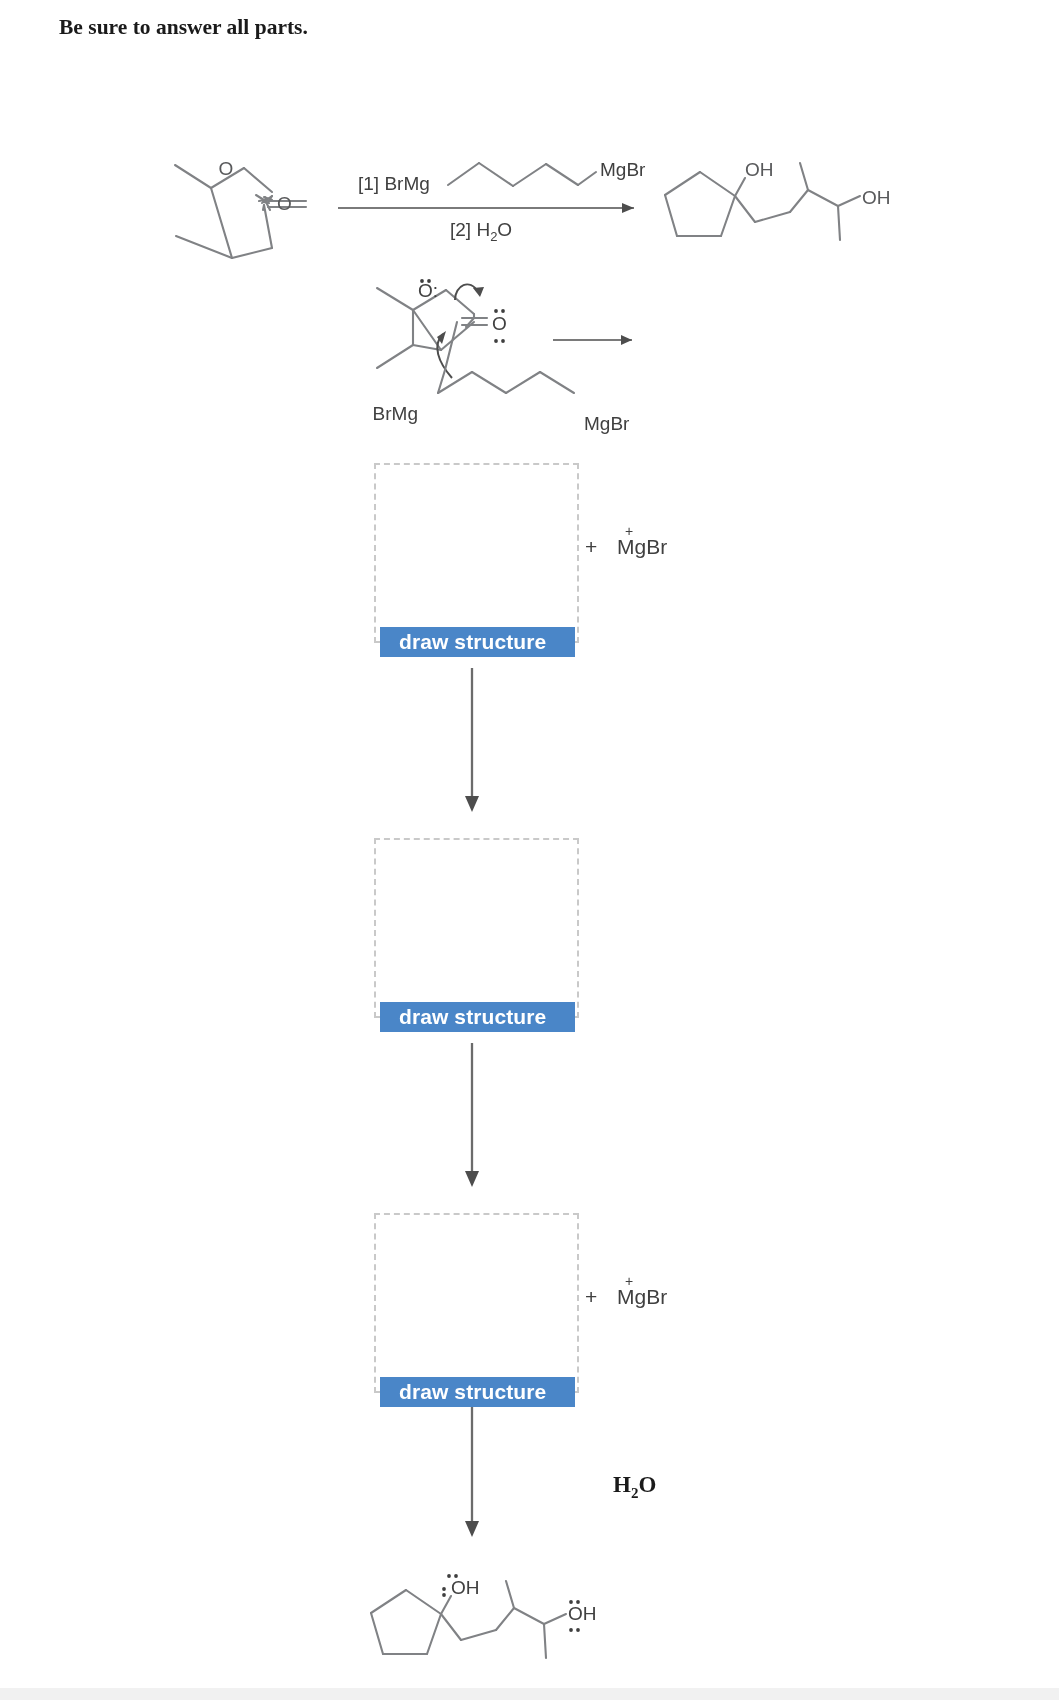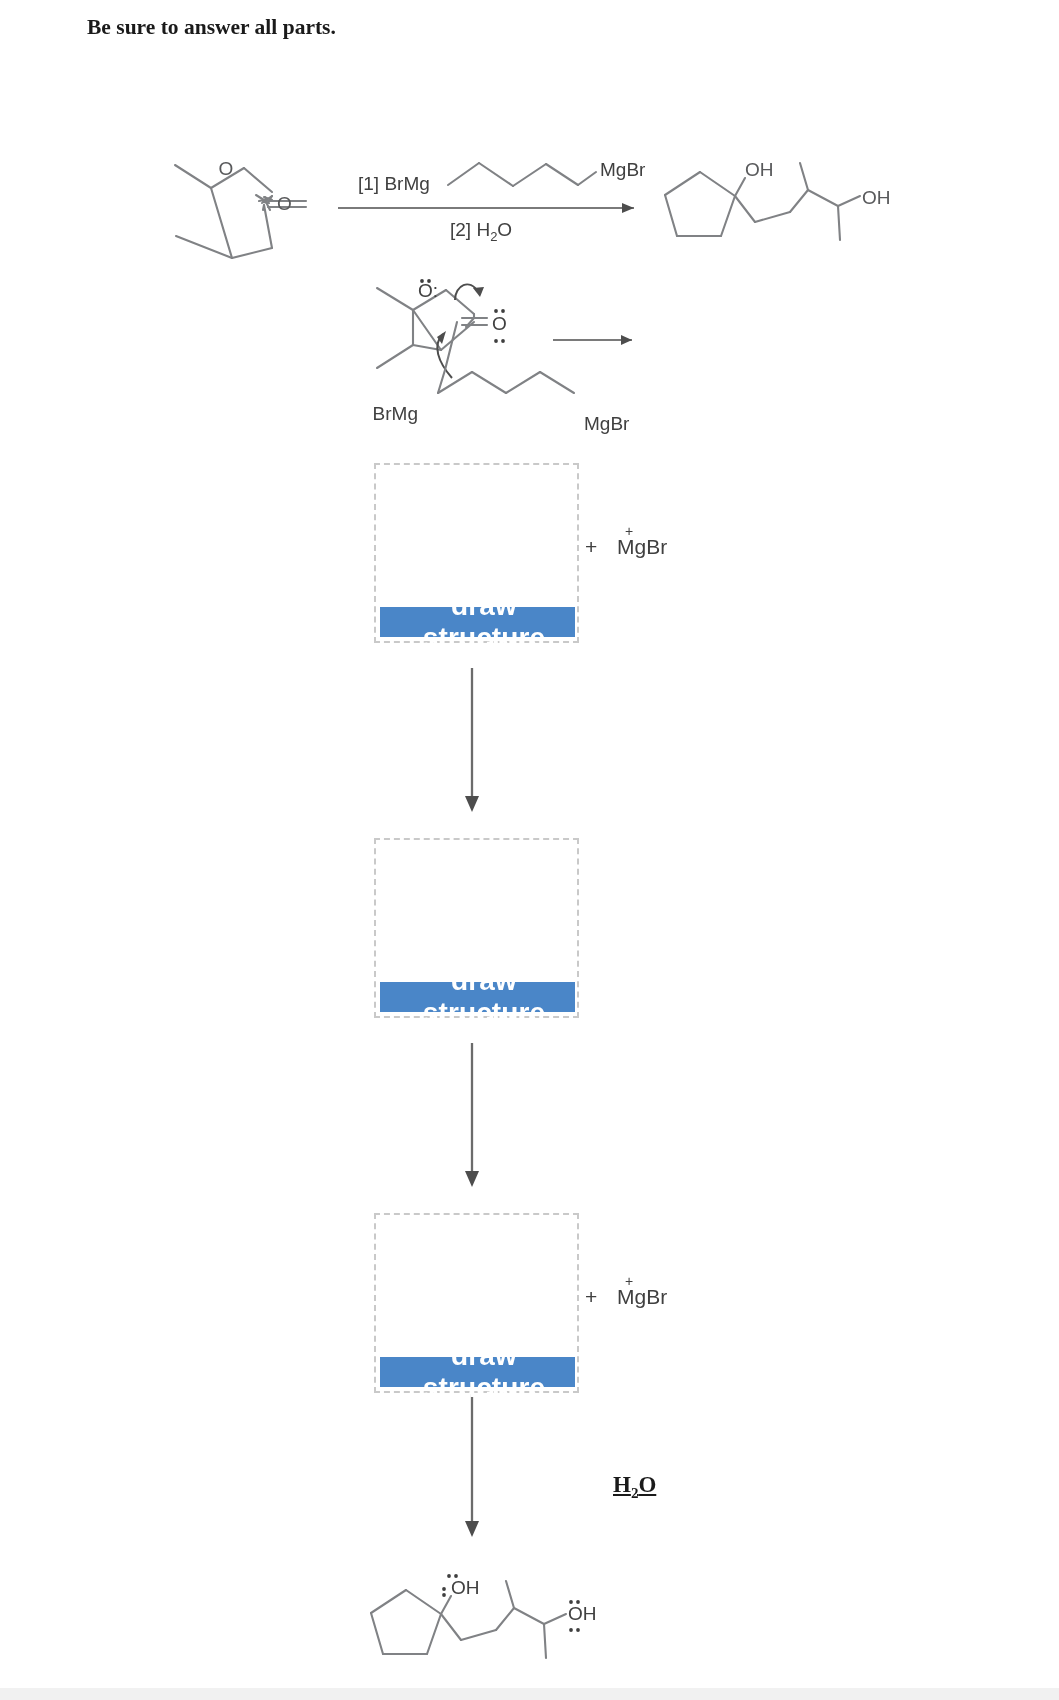--- a/index.html
+++ b/index.html
@@ -29,21 +29,20 @@
     height: 12px;
     background: #f1f1f1;
   }
   .prompt {
     position: absolute;
     font-family: "Liberation Serif", serif;
     font-weight: bold;
     color: #1a1a1a;
     font-size: 21.5px;
     line-height: 1.35;
-    margin-left: 28px;
   }
   #prompt-line1 { left: 59px; top: 13px; }
   #prompt-line2 { left: 59px; top: 62px; width: 830px; }
 
   .svg-layer {
     position: absolute;
     left: 0; top: 0;
     width: 1059px;
     height: 1700px;
     pointer-events: none;
@@ -81,29 +80,30 @@
     border: 2px dashed #c9c9c9;
     background: transparent;
     box-sizing: border-box;
   }
   .draw-btn {
     position: absolute;
     background: #4a86c8;
     color: #ffffff;
     font-family: "Liberation Sans", sans-serif;
     font-weight: bold;
-    font-size: 28px;
+    font-size: 21px;
     letter-spacing: 0.1px;
     display: flex;
     align-items: center;
     justify-content: flex-start;
     padding-left: 19px;
     box-sizing: border-box;
     cursor: pointer;
     border: none;
+    margin-top: 20px;
   }
   .plus-label {
     position: absolute;
     font-family: "Liberation Sans", sans-serif;
     color: #404040;
     font-size: 21px;
     white-space: nowrap;
   }
   .plus-label .chg {
     font-size: 14px;
@@ -111,21 +111,20 @@
     position: relative;
     left: 8px;
     top: 1px;
   }
   .water-label {
     position: absolute;
     font-family: "Liberation Serif", serif;
     font-weight: bold;
     color: #1a1a1a;
     font-size: 23px;
-    text-decoration: underline;
   }
   .water-label sub { font-size: 15px; }
 </style>
 </head>
 <body>
 
 <div class="page">
 
   <div class="prompt" id="prompt-line1">Be sure to answer all parts.</div>
 

